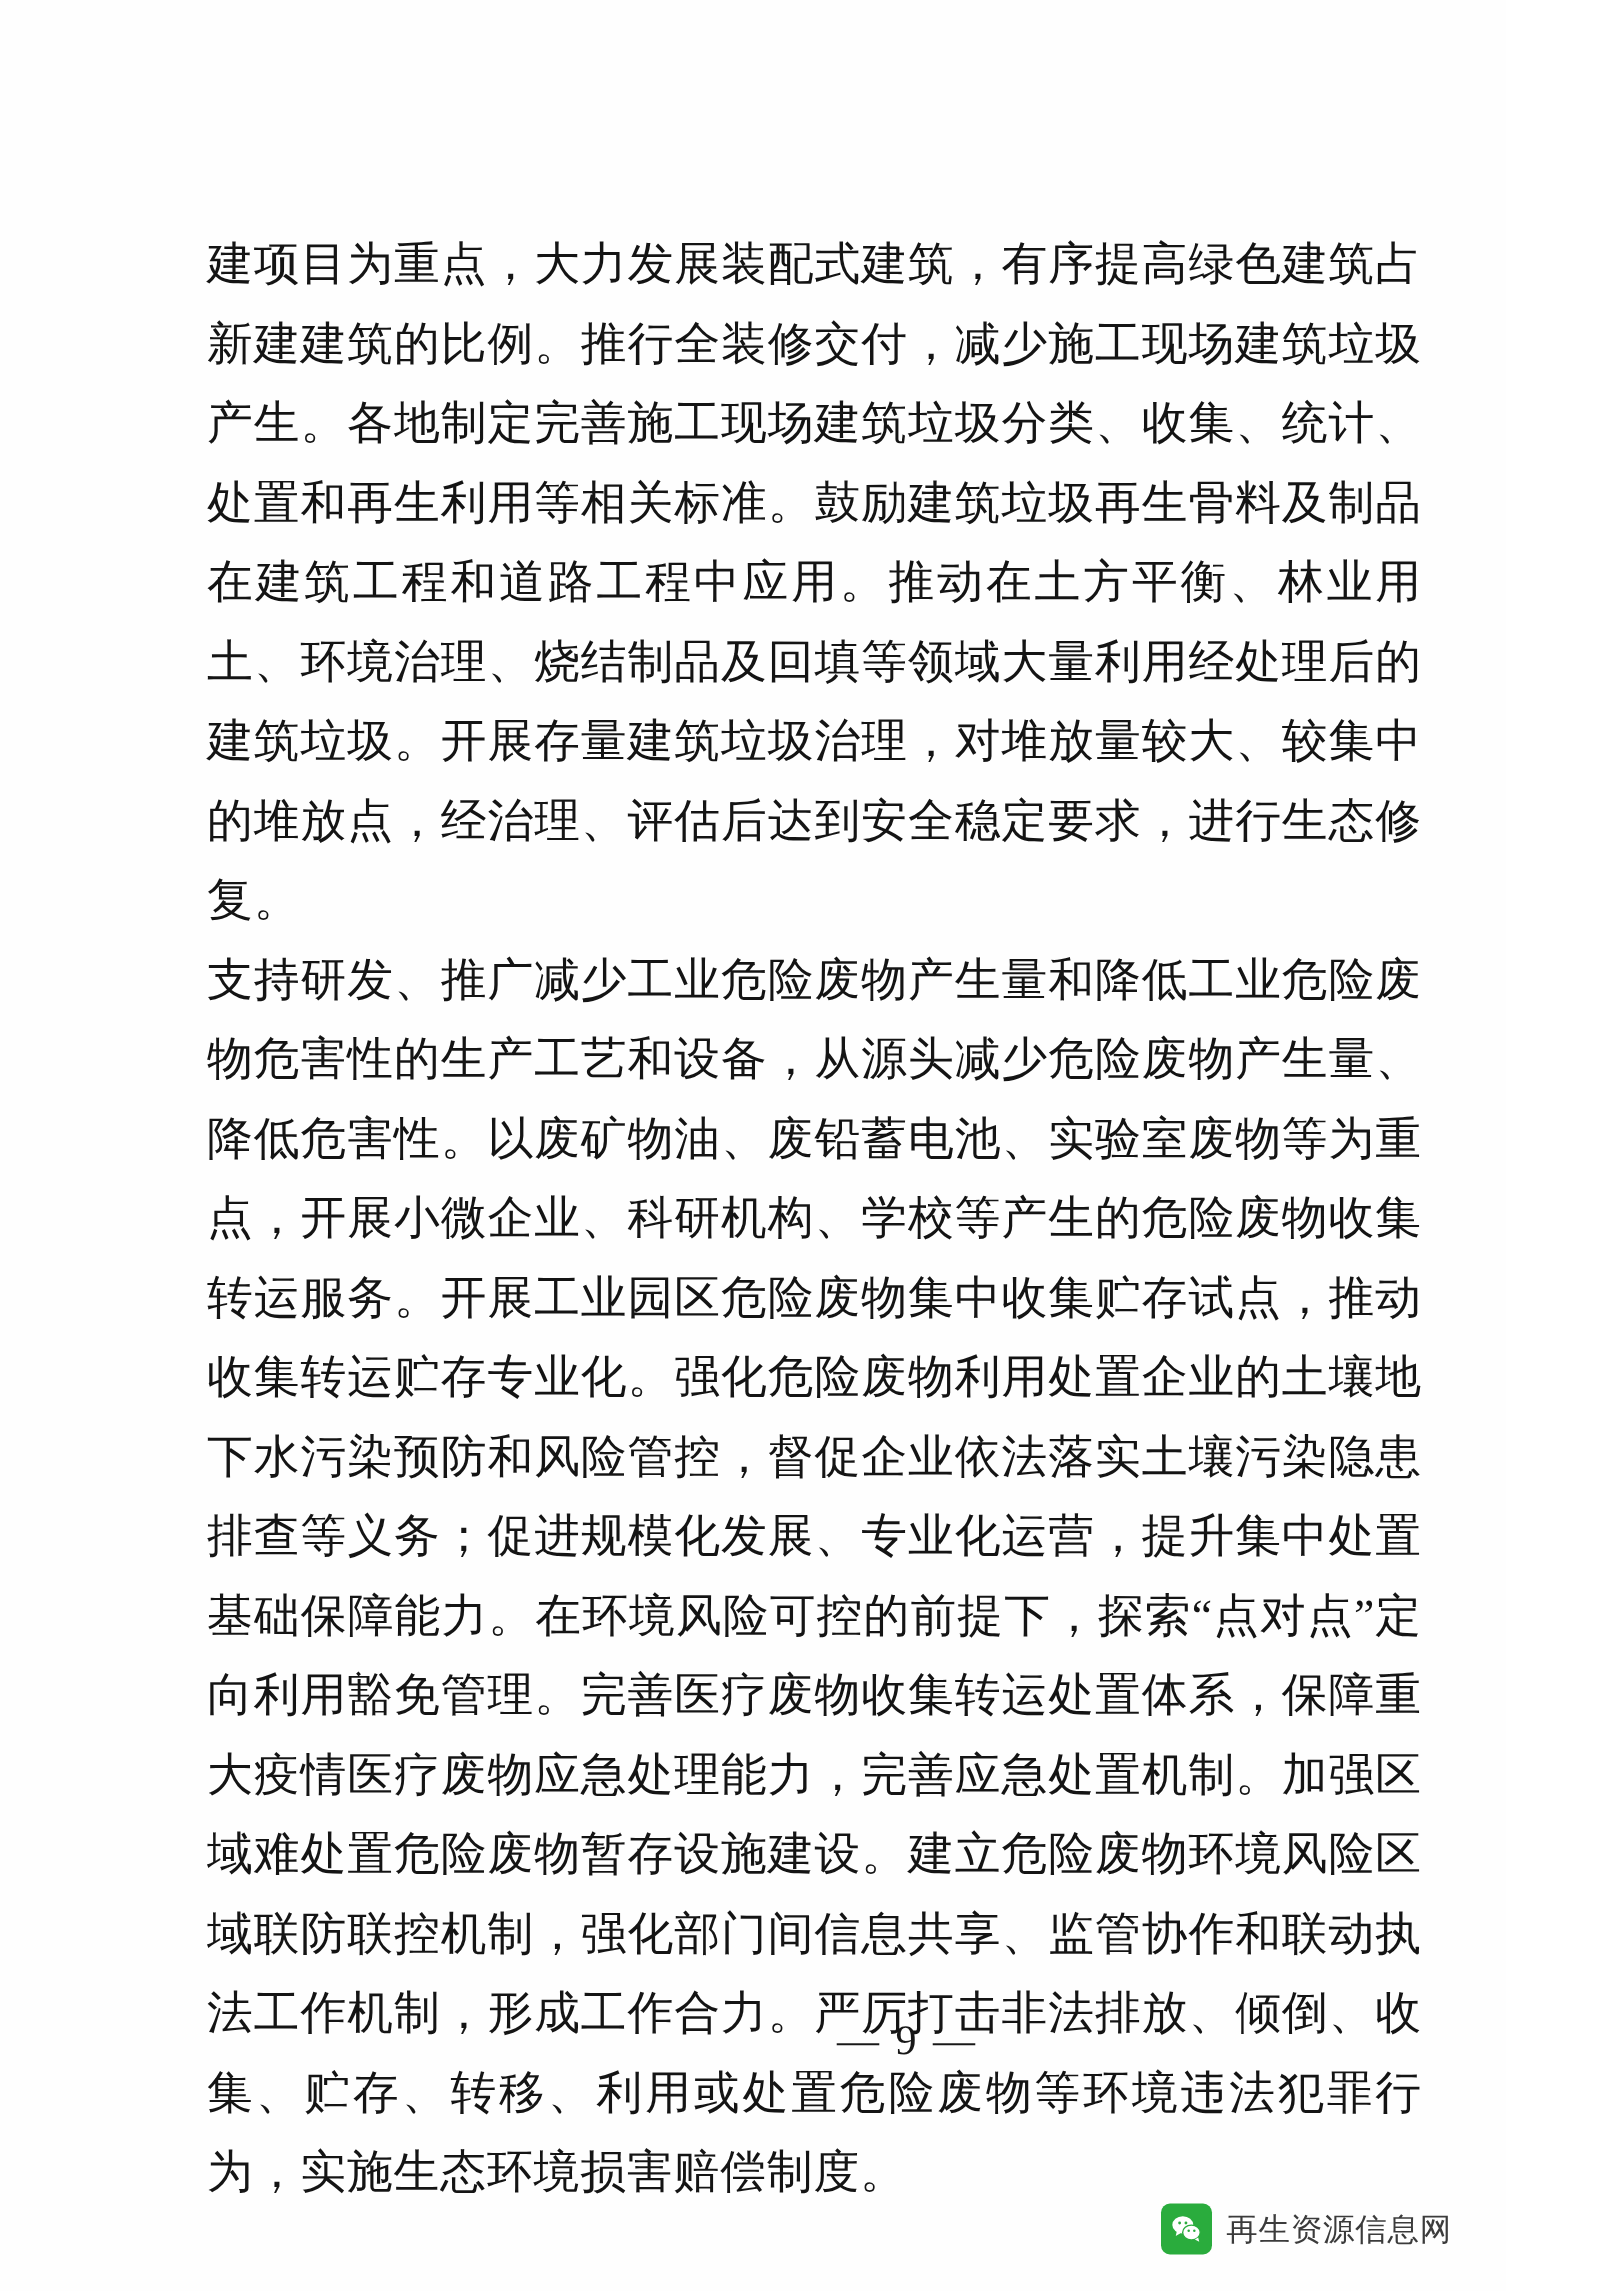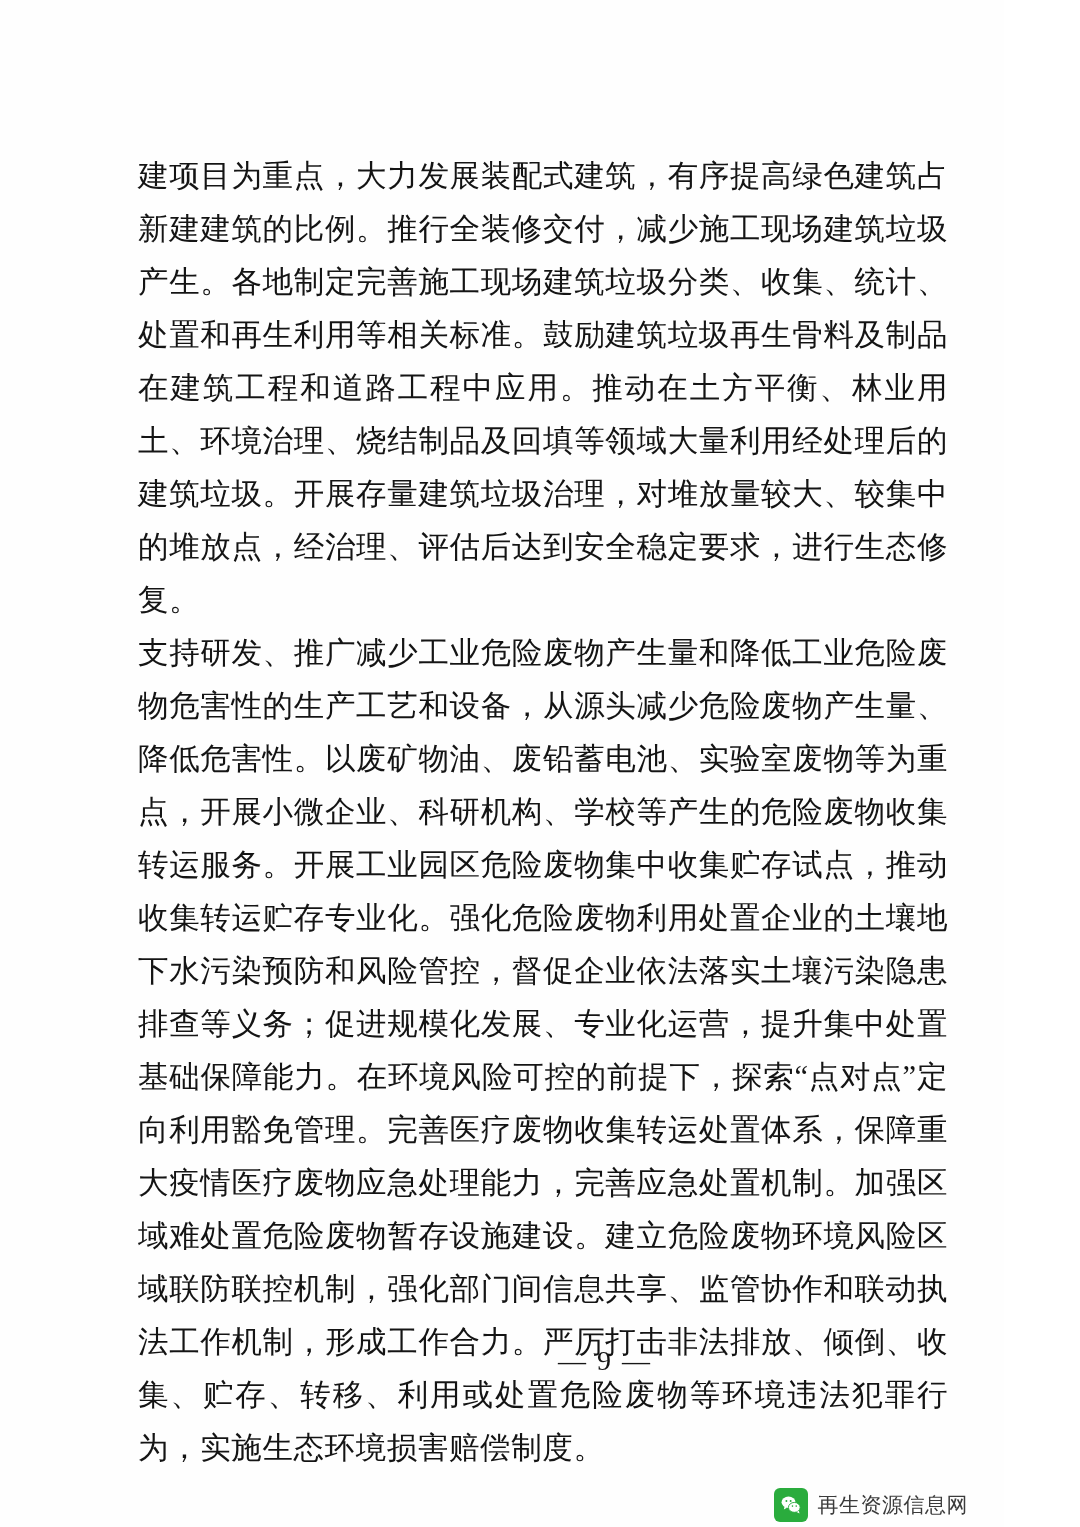--- a/index.html
+++ b/index.html
@@ -65,21 +65,21 @@
     text-align: center;
     font-size: 28px;
     color: #171717;
     letter-spacing: 2px;
     padding-left: 130px;
     box-sizing: border-box;
   }
   .watermark {
     position: absolute;
     right: 36px;
-    bottom: 5px;
+    bottom: 24px;
     display: flex;
     align-items: center;
     gap: 10px;
   }
   .wm-logo {
     width: 34px;
     height: 34px;
     border-radius: 6px;
     background: #2aac3d;
     display: flex;

